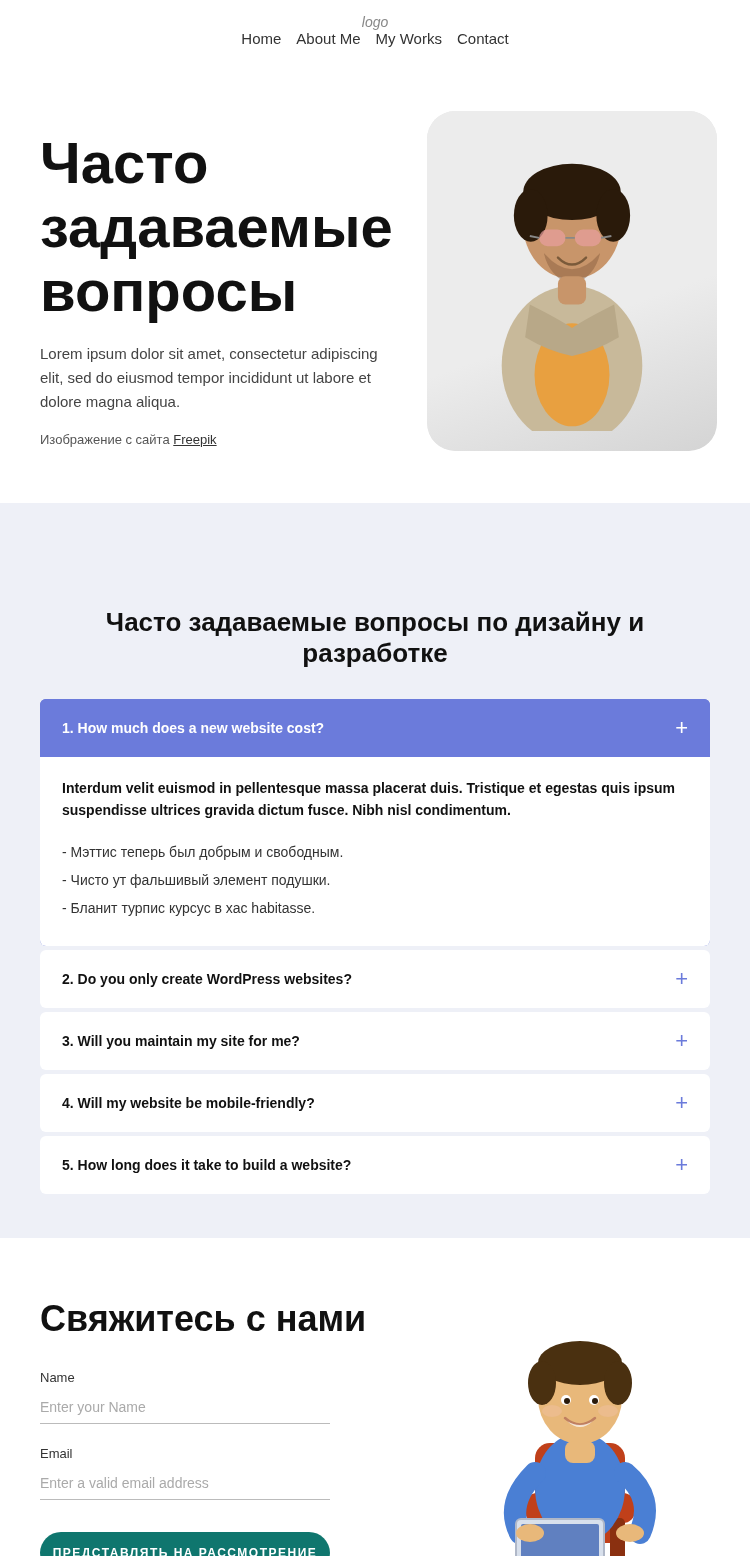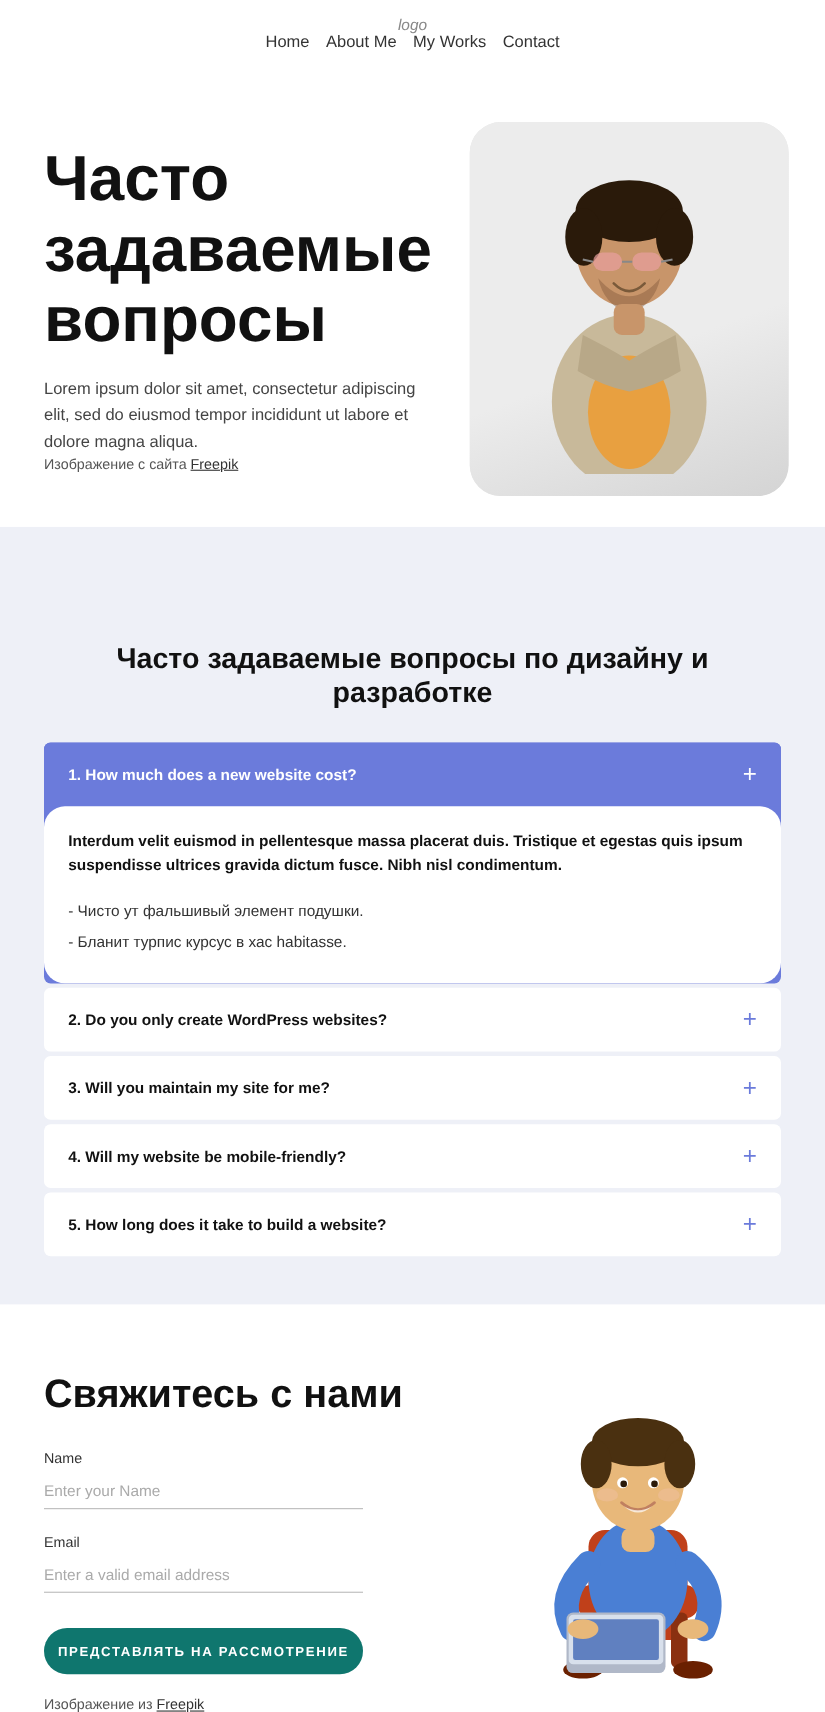--- a/index.html
+++ b/index.html
@@ -15,28 +15,28 @@
       flex-direction: column;
     }
     .nav-logo { font-size: 14px; color: #888; font-style: italic; }
     .nav-links { display: flex; gap: 15px; }
     .nav-link { font-size: 15px; color: #333; text-decoration: none; cursor: pointer; }
 
     
     .hero {
       display: flex;
       align-items: flex-start;
-      padding: 50px 40px 28px 40px;
+      padding: 50px 40px 52px 40px;
       gap: 34px;
       background: #fff;
       min-height: 380px;
     }
     .hero-text { flex: 1; padding-top: 20px; }
     .hero-title { font-size: 58px; font-weight: 700; line-height: 1.1; color: #111; margin-bottom: 20px; }
-    .hero-desc { font-size: 15px; color: #444; line-height: 1.6; max-width: 340px; }
+    .hero-desc { font-size: 15px; color: #444; line-height: 1.6; margin-bottom: 18px; max-width: 340px; }
     .hero-img-credit { font-size: 13px; color: #555; }
     .hero-img-credit a { color: #333; }
     .hero-photo {
       flex: 0 0 290px;
       height: 340px;
       background: #e8e8e8;
       border-radius: 28px;
       overflow: hidden;
       display: flex;
       align-items: flex-end;
@@ -91,21 +91,21 @@
       color: #6b7bdb;
       font-weight: 300;
       line-height: 1;
     }
     .faq-item.open .faq-plus { color: #fff; }
     .faq-body {
       background: #fff;
       padding: 20px 22px 24px;
       display: none;
     }
-    .faq-item.open .faq-body { display: block; border-radius: 19px; }
+    .faq-item.open .faq-body { display: block; }
     .faq-body-bold { font-size: 14px; font-weight: 700; color: #111; margin-bottom: 16px; line-height: 1.6; }
     .faq-body-list { font-size: 14px; color: #333; line-height: 2; }
 
     
     .contact-section {
       background: #fff;
       padding: 60px 40px 50px;
       display: flex;
       gap: 30px;
       align-items: flex-start;
@@ -208,20 +208,21 @@
   <h2 class="faq-section-title">Часто задаваемые вопросы по дизайну и разработке</h2>
 
   <div class="faq-item open">
     <div class="faq-header">
       <span class="faq-question">1. How much does a new website cost?</span>
       <span class="faq-plus">+</span>
     </div>
     <div class="faq-body">
       <p class="faq-body-bold">Interdum velit euismod in pellentesque massa placerat duis. Tristique et egestas quis ipsum suspendisse ultrices gravida dictum fusce. Nibh nisl condimentum.</p>
       <div class="faq-body-list">
+        <div>- Мэттис теперь был добрым и свободным.</div>
         <div>- Чисто ут фальшивый элемент подушки.</div>
         <div>- Бланит турпис курсус в хас habitasse.</div>
       </div>
     </div>
   </div>
 
   <div class="faq-item">
     <div class="faq-header">
       <span class="faq-question">2. Do you only create WordPress websites?</span>
       <span class="faq-plus">+</span>

